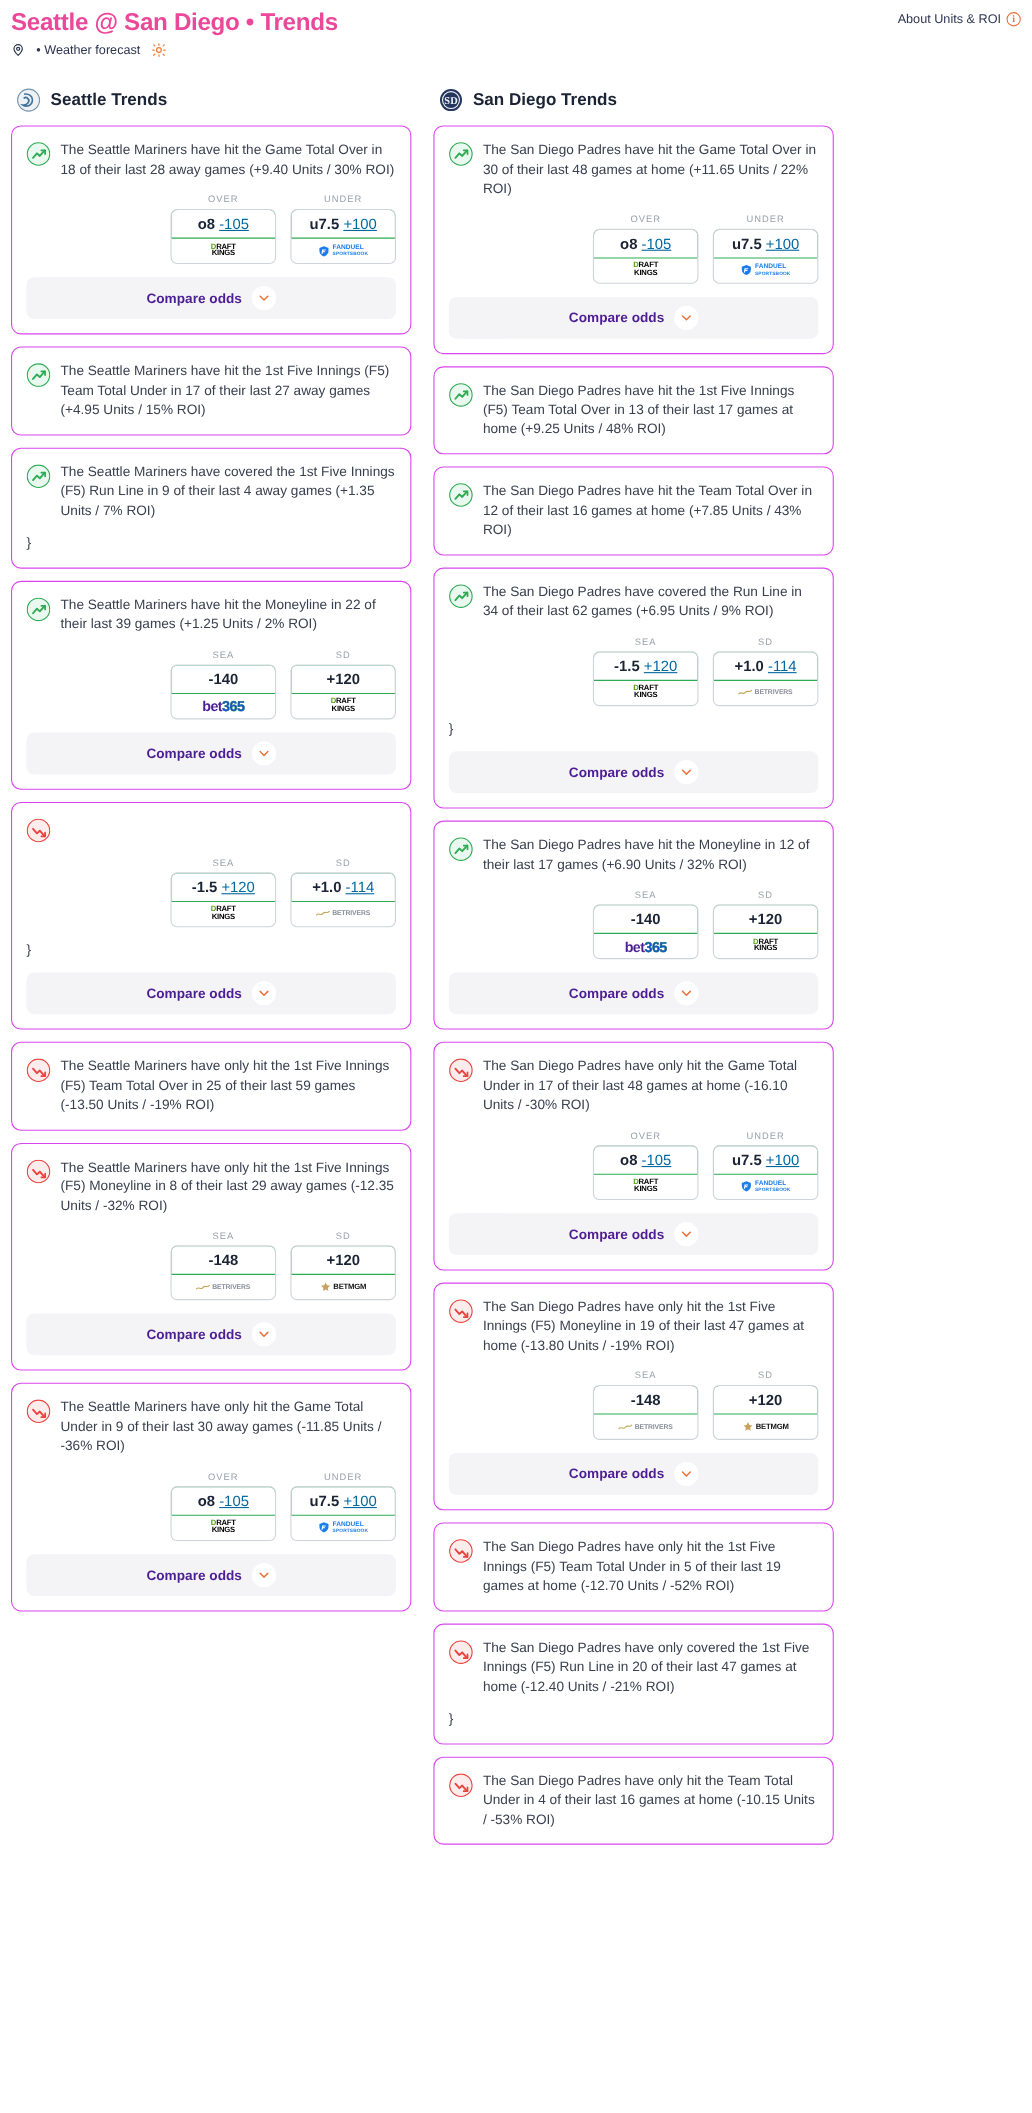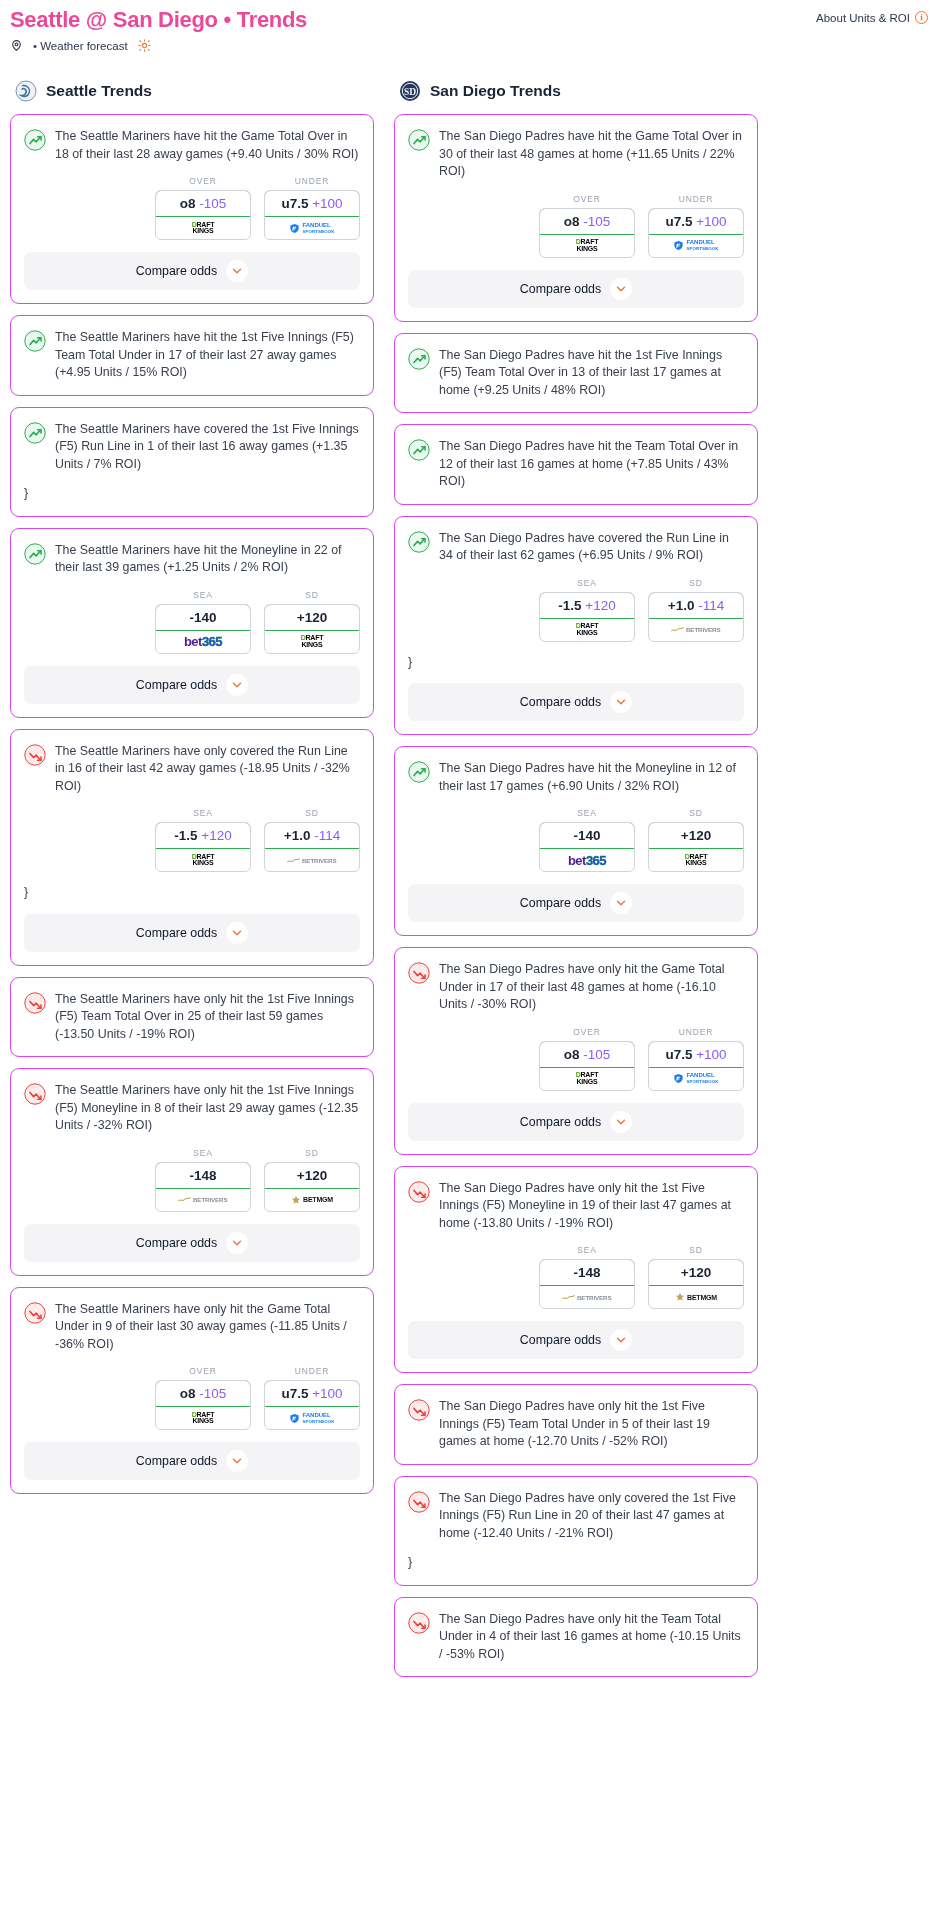--- a/index.html
+++ b/index.html
@@ -59,21 +59,21 @@
     margin-bottom:4px; font-weight:400;
   }
   .odds-box {
     border:1px solid #cfd3da; border-radius:6px; overflow:hidden; background:#fff;
   }
   .odds-top {
     border:1px solid #2eab54; border-radius:6px 6px 0 0; margin:-1px -1px 0 -1px;
     text-align:center; padding:5px 2px 5px 2px; font-size:13.5px; white-space:nowrap;
   }
   .odds-top .pt { font-weight:700; color:#1b2435; }
-  .odds-top .px { color:#8b5cf6; font-weight:400; }
+  .odds-top .px { color:#0369a1; font-weight:400;text-decoration:underline; }
   .odds-logo {
     height:22px; display:flex; align-items:center; justify-content:center;
   }
 
   
   .bk { display:flex; align-items:center; justify-content:center; }
   .bk-dk { font-size:7px; font-weight:700; font-family:"Liberation Sans",sans-serif;
            line-height:6.5px; text-align:center; letter-spacing:-0.2px; }
   .bk-dk .d1 { color:#53a318; }
   .bk-dk .d2 { color:#000; }
@@ -87,21 +87,21 @@
   .bk-br-txt { font-size:6.2px; font-weight:700; color:#8a8f99; letter-spacing:-0.1px; }
   .bk-mgm { display:flex; align-items:center; gap:2px; }
   .bk-mgm-txt { font-size:7px; font-weight:700; color:#111; letter-spacing:-0.2px; }
 
   
   .compare {
     margin:12px 13px 13px 13px; background:#f4f4f6; border-radius:7px;
     height:38px; display:flex; align-items:center; justify-content:center; gap:9px;
     cursor:pointer;
   }
-  .compare-label { font-size:12.4px; color:#0f172a; font-weight:400; }
+  .compare-label { font-size:12.4px; color:#4c1d95; font-weight:700; }
   .chev {
     width:22px; height:22px; border-radius:50%; background:#fff;
     display:flex; align-items:center; justify-content:center;
   }
 </style>
 </head>
 <body>
 
 <div class="page">
 
@@ -196,21 +196,21 @@
           </div>
           <div class="card-pad-btm"></div>
         </div>
         <div class="card">
           <div class="card-body">
             <span class="tr-icon"><svg viewBox="0 0 22 22" width="22" height="22">
                 <circle cx="11" cy="11" r="10.2" fill="#eaf9ef" stroke="#2eab54" stroke-width="1"></circle>
                 <path d="M6 14.5l3.6-4.1 2.6 2.4 4.4-5.1" fill="none" stroke="#2eab54" stroke-width="1.7" stroke-linecap="round" stroke-linejoin="round"></path>
                 <path d="M13.6 7.7h3.4v3.3" fill="none" stroke="#2eab54" stroke-width="1.6" stroke-linecap="round" stroke-linejoin="round"></path>
               </svg></span>
-            <span class="tr-text">The Seattle Mariners have covered the 1st Five Innings (F5) Run Line in 1 of their last 16 away games (+1.35 Units / 7% ROI)</span>
+            <span class="tr-text">The Seattle Mariners have covered the 1st Five Innings (F5) Run Line in 9 of their last 4 away games (+1.35 Units / 7% ROI)</span>
           </div>
           <div class="brace">}</div>
           <div class="card-pad-btm"></div>
         </div>
         <div class="card">
           <div class="card-body">
             <span class="tr-icon"><svg viewBox="0 0 22 22" width="22" height="22">
                 <circle cx="11" cy="11" r="10.2" fill="#eaf9ef" stroke="#2eab54" stroke-width="1"></circle>
                 <path d="M6 14.5l3.6-4.1 2.6 2.4 4.4-5.1" fill="none" stroke="#2eab54" stroke-width="1.7" stroke-linecap="round" stroke-linejoin="round"></path>
                 <path d="M13.6 7.7h3.4v3.3" fill="none" stroke="#2eab54" stroke-width="1.6" stroke-linecap="round" stroke-linejoin="round"></path>
@@ -251,21 +251,20 @@
             </span>
           </div>
         </div>
         <div class="card">
           <div class="card-body">
             <span class="tr-icon"><svg viewBox="0 0 22 22" width="22" height="22">
                 <circle cx="11" cy="11" r="10.2" fill="#fdecec" stroke="#e8443f" stroke-width="1"></circle>
                 <path d="M6 9.5l3.6 4.1 2.6-2.4 4.4 5.1" fill="none" stroke="#e8443f" stroke-width="1.7" stroke-linecap="round" stroke-linejoin="round"></path>
                 <path d="M13.6 16.3h3.4v-3.3" fill="none" stroke="#e8443f" stroke-width="1.6" stroke-linecap="round" stroke-linejoin="round"></path>
               </svg></span>
-            <span class="tr-text">The Seattle Mariners have only covered the Run Line in 16 of their last 42 away games (-18.95 Units / -32% ROI)</span>
           </div>
           <div class="odds-row">
             <div class="odds-cell">
               <div class="odds-label">SEA</div>
               <div class="odds-box">
                 <div class="odds-top"><span class="pt">-1.5</span> <span class="px">+120</span></div>
                 <div class="odds-logo">
                   <span class="bk bk-dk">
                     <span><span class="d1">D</span><span class="d2">RAFT</span><br><span class="d2">KINGS</span></span>
                   </span>

